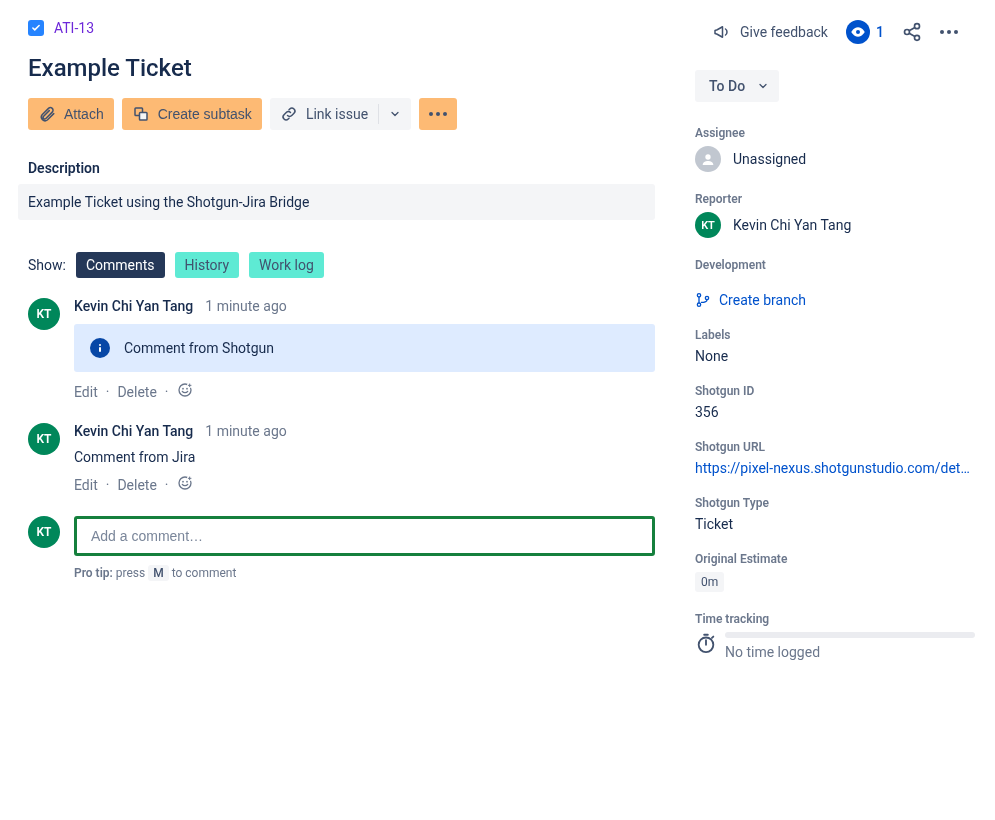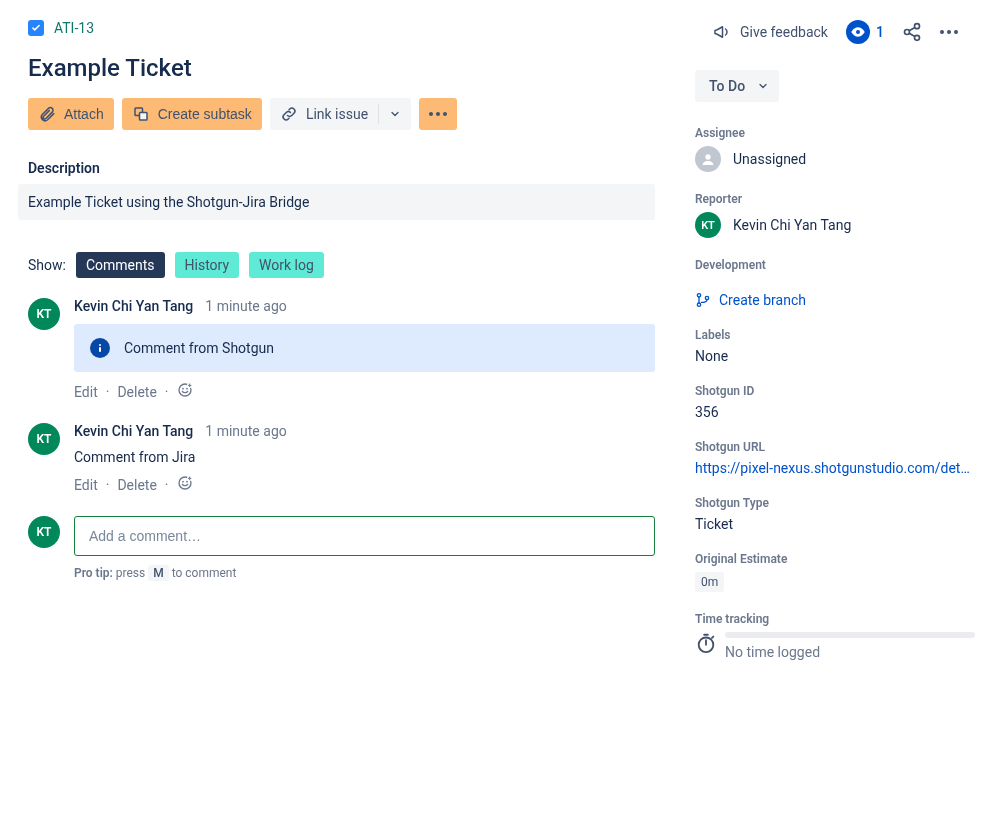--- a/index.html
+++ b/index.html
@@ -44,21 +44,21 @@
       width: 16px;
       height: 16px;
       background: #2684FF;
       border-radius: 3px;
       display: flex;
       align-items: center;
       justify-content: center;
     }
     .issue-type-icon svg { width: 10px; height: 10px; }
     .breadcrumb-key {
-      color: #0f766e;
+      color: #6d28d9;
     }
     .top-actions {
       display: flex;
       align-items: center;
       gap: 18px;
     }
     .feedback {
       display: flex;
       align-items: center;
       gap: 10px;
@@ -223,21 +223,21 @@
       display:flex; align-items:center; gap:8px; color:#6B778C; font-size:14px;
     }
     .comment-actions .sep{ color:#6B778C;}
     .comment-actions a{ color:#6B778C; cursor:pointer;}
     
     .add-comment-row {
       display:flex; gap:14px; margin-top:10px;
     }
     .add-comment-input {
       flex:1;
-      border:1px solid #15803d;
+      border:3px solid #15803d;
       border-radius:3px;
       height:40px;
       padding:0 14px;
       font-size:14px;
     }
     .add-comment-input::placeholder{color:#7A869A;}
     .pro-tip{ color:#6B778C; font-size:12px; margin-top:10px; margin-left:46px;}
     .pro-tip b{ color:#6B778C; font-weight:600;}
     .key-badge{ background:#F4F5F7; border-radius:3px; padding:1px 5px; color:#42526E; font-weight:500;}
     

